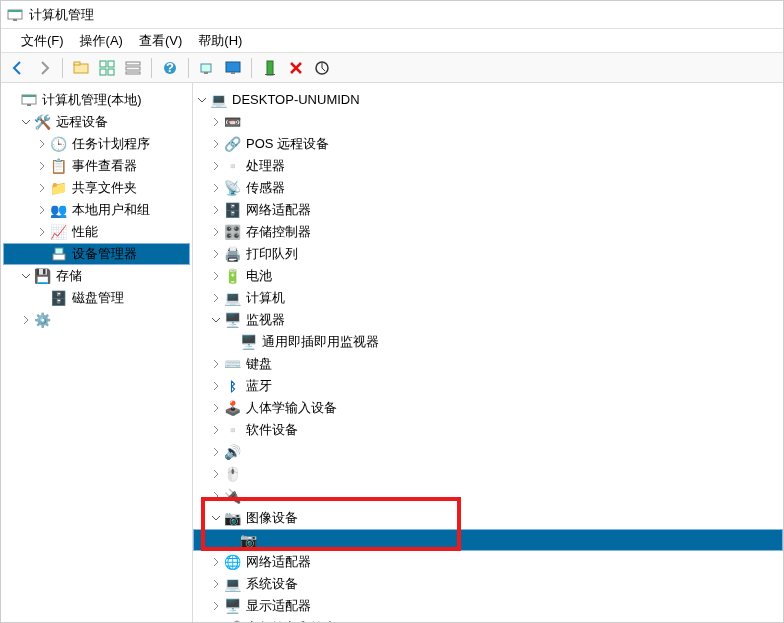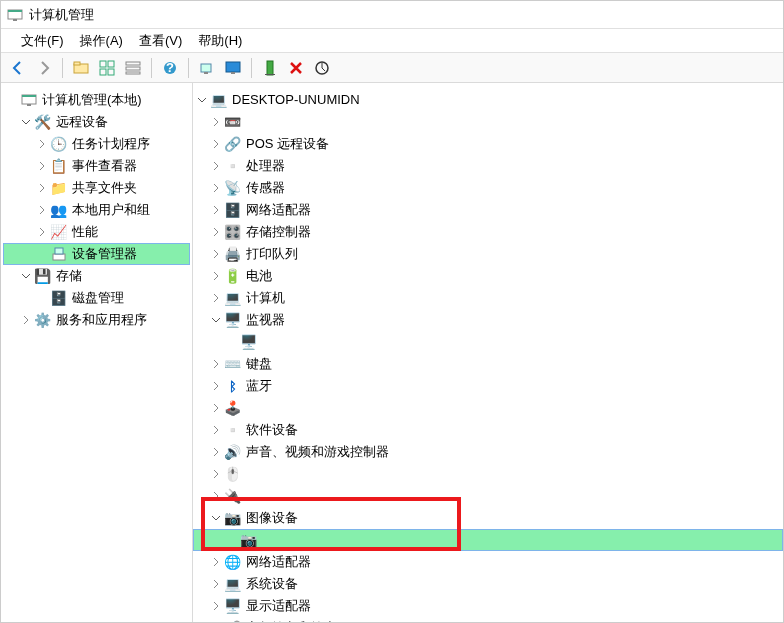--- a/index.html
+++ b/index.html
@@ -8,21 +8,21 @@
 .titlebar .icon-small { width: 16px; height: 16px; }
 .menubar { height: 24px; display: flex; align-items: center; gap: 16px; padding: 0 20px; border-bottom: 1px solid #e0e0e0; }
 .menubar span { cursor: default; }
 .toolbar { height: 30px; display: flex; align-items: center; gap: 4px; padding: 0 6px; border-bottom: 1px solid #dadada; background: #f9f9f9; }
 .toolbar .sep { width: 1px; height: 20px; background: #ccc; margin: 0 3px; }
 .tool-btn { width: 22px; height: 22px; display: flex; align-items: center; justify-content: center; border: 1px solid transparent; border-radius: 2px; }
 .content { display: flex; height: calc(623px - 28px - 24px - 30px); }
 .left { width: 192px; border-right: 1px solid #dadada; padding: 6px 2px; overflow: auto; }
 .right { flex: 1; padding: 6px 0; overflow: auto; }
 .tree-row { display: flex; align-items: center; height: 22px; white-space: nowrap; cursor: default; padding-right: 6px; }
-.tree-row.selected { background: #86efac; outline: 1px solid #7eb4ea; outline-offset: -1px; }
+.tree-row.selected { background: #0369a1; outline: 1px solid #7eb4ea; outline-offset: -1px; }
 .expander { width: 14px; height: 14px; display: flex; align-items: center; justify-content: center; margin-right: 1px; }
 .icon { width: 18px; height: 18px; display: flex; align-items: center; justify-content: center; margin-right: 4px; font-size: 14px; }
 .label { line-height: 22px; }
 .ind0 { padding-left: 2px; }
 .ind1 { padding-left: 16px; }
 .ind2 { padding-left: 32px; }
 .highlight-box { border: 4px solid #ec191d; position: absolute; pointer-events: none; }
 .container-right { position: relative; }
 svg { display: block; }
 </style>
@@ -212,21 +212,20 @@
       <span class="icon">🗄️</span>
       <span class="label">磁盘管理</span>
     </div>
     <div class="tree-row ind1">
       <span class="expander">
           <svg width="10" height="10">
             <path d="M3 1 L7 5 L3 9" fill="none" stroke="#888"></path>
           </svg>
         </span>
       <span class="icon">⚙️</span>
-      <span class="label">服务和应用程序</span>
     </div>
   </div>
 
   <div class="right container-right">
 
     <div class="tree-row ind0">
       <span class="expander">
           <svg width="10" height="10">
             <path d="M1 3 L5 7 L9 3" fill="none" stroke="#555"></path>
           </svg>
@@ -320,20 +319,21 @@
           <svg width="10" height="10">
             <path d="M1 3 L5 7 L9 3" fill="none" stroke="#555"></path>
           </svg>
         </span>
         <span class="icon">🖥️</span>
         <span class="label">监视器</span>
       </div>
     <div class="tree-row ind2">
         <span class="expander"></span>
         <span class="icon">🖥️</span>
+        <span class="label">通用即插即用监视器</span>
       </div>
     <div class="tree-row ind1">
         <span class="expander">
           <svg width="10" height="10">
             <path d="M3 1 L7 5 L3 9" fill="none" stroke="#888"></path>
           </svg>
         </span>
         <span class="icon">⌨️</span>
         <span class="label">键盘</span>
       </div>
@@ -348,38 +348,38 @@
         </span>
         <span class="label">蓝牙</span>
       </div>
     <div class="tree-row ind1">
         <span class="expander">
           <svg width="10" height="10">
             <path d="M3 1 L7 5 L3 9" fill="none" stroke="#888"></path>
           </svg>
         </span>
         <span class="icon">🕹️</span>
+        <span class="label">人体学输入设备</span>
       </div>
     <div class="tree-row ind1">
         <span class="expander">
           <svg width="10" height="10">
             <path d="M3 1 L7 5 L3 9" fill="none" stroke="#888"></path>
           </svg>
         </span>
         <span class="icon">▫️</span>
         <span class="label">软件设备</span>
       </div>
     <div class="tree-row ind1">
         <span class="expander">
           <svg width="10" height="10">
             <path d="M3 1 L7 5 L3 9" fill="none" stroke="#888"></path>
           </svg>
         </span>
         <span class="icon">🔊</span>
-        <span class="label">声音、视频和游戏控制器</span>
       </div>
     <div class="tree-row ind1">
         <span class="expander">
           <svg width="10" height="10">
             <path d="M3 1 L7 5 L3 9" fill="none" stroke="#888"></path>
           </svg>
         </span>
         <span class="icon">🖱️</span>
       </div>
     <div class="tree-row ind1">

